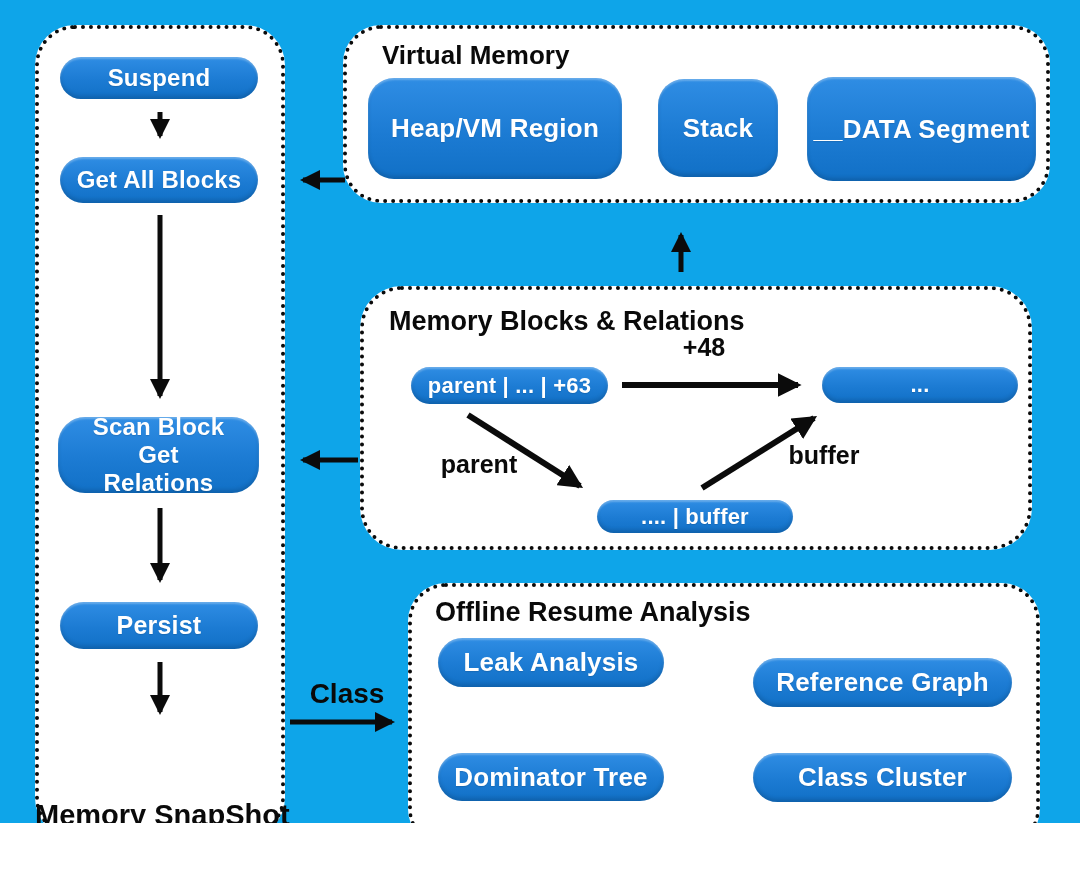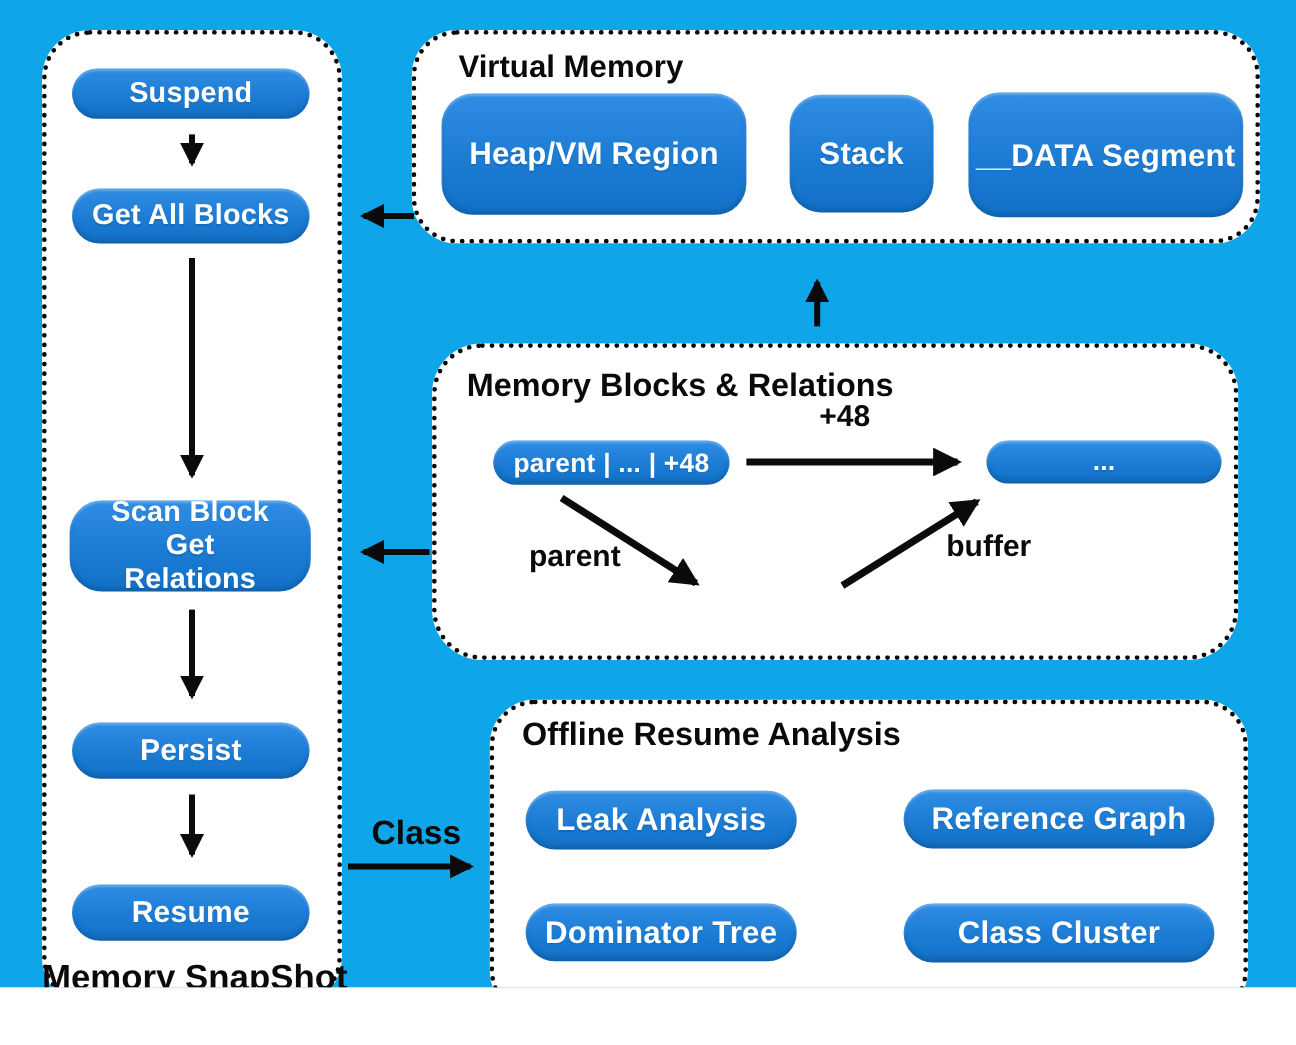--- a/index.html
+++ b/index.html
@@ -39,54 +39,54 @@
   <div class="panel" style="left:35px;top:25px;width:250px;height:813px;border-radius:40px;"></div>
 
   <div class="pill" style="left:60px;top:57px;width:198px;height:42px;border-radius:21px;font-size:24px;">Suspend</div>
 
   <div class="pill" style="left:60px;top:157px;width:198px;height:46px;border-radius:23px;font-size:24px;">Get All Blocks</div>
 
   <div class="pill" style="left:58px;top:417px;width:201px;height:76px;border-radius:27px;font-size:24px;padding:0 22px;">Scan Block Get Relations</div>
 
   <div class="pill" style="left:60px;top:602px;width:198px;height:47px;border-radius:24px;font-size:25px;">Persist</div>
 
-  <div class="pill" style="left:60px;top:737px;width:198px;height:47px;border-radius:24px;font-size:25px;">Resume</div>
 
   <div class="panel-title" style="left:35px;top:799px;width:250px;text-align:center;font-size:29px;">Memory SnapShot</div>
 
   <div class="panel" style="left:343px;top:25px;width:707px;height:178px;border-radius:38px;"></div>
 
   <div class="panel-title" style="left:365px;top:40px;font-size:26px;margin-left:17px;">Virtual Memory</div>
 
   <div class="pill" style="left:368px;top:78px;width:254px;height:101px;border-radius:26px;font-size:26px;">Heap/VM Region</div>
 
   <div class="pill" style="left:658px;top:79px;width:120px;height:98px;border-radius:26px;font-size:26px;">Stack</div>
 
   <div class="pill" style="left:807px;top:77px;width:229px;height:104px;border-radius:26px;font-size:26px;">__DATA Segment</div>
 
   <div class="panel" style="left:360px;top:286px;width:672px;height:264px;border-radius:42px;"></div>
 
   <div class="panel-title" style="left:389px;top:306px;font-size:27px;">Memory Blocks &amp; Relations</div>
 
-  <div class="pill" style="left:411px;top:367px;width:197px;height:37px;border-radius:19px;font-size:22px;">parent | ... | +48</div>
+  <div class="pill" style="left:411px;top:367px;width:197px;height:37px;border-radius:19px;font-size:22px;">parent | ... | +63</div>
 
   <div class="pill" style="left:822px;top:367px;width:196px;height:36px;border-radius:18px;font-size:22px;">...</div>
 
+  <div class="pill" style="left:597px;top:500px;width:196px;height:33px;border-radius:17px;font-size:22px;">.... | buffer</div>
 
   <div class="edge-label" style="left:654px;top:333px;width:100px;font-size:25px;">+48</div>
 
   <div class="edge-label" style="left:434px;top:450px;width:90px;font-size:25px;">parent</div>
 
   <div class="edge-label" style="left:779px;top:441px;width:90px;font-size:25px;">buffer</div>
 
   <div class="panel" style="left:408px;top:583px;width:632px;height:264px;border-radius:38px;"></div>
 
   <div class="panel-title" style="left:435px;top:597px;font-size:27px;">Offline Resume Analysis</div>
 
-  <div class="pill" style="left:438px;top:659px;width:226px;height:49px;border-radius:25px;font-size:26px;">Leak Analysis</div>
+  <div class="pill" style="left:438px;top:638px;width:226px;height:49px;border-radius:25px;font-size:26px;">Leak Analysis</div>
 
   <div class="pill" style="left:438px;top:753px;width:226px;height:48px;border-radius:24px;font-size:26px;">Dominator Tree</div>
 
   <div class="pill" style="left:753px;top:658px;width:259px;height:49px;border-radius:25px;font-size:26px;">Reference Graph</div>
 
   <div class="pill" style="left:753px;top:753px;width:259px;height:49px;border-radius:25px;font-size:26px;">Class Cluster</div>
 
   <div class="edge-label" style="left:294px;top:678px;width:106px;font-size:28px;">Class</div>
 
   <svg class="arrows" width="1080" height="871" viewBox="0 0 1080 871">

